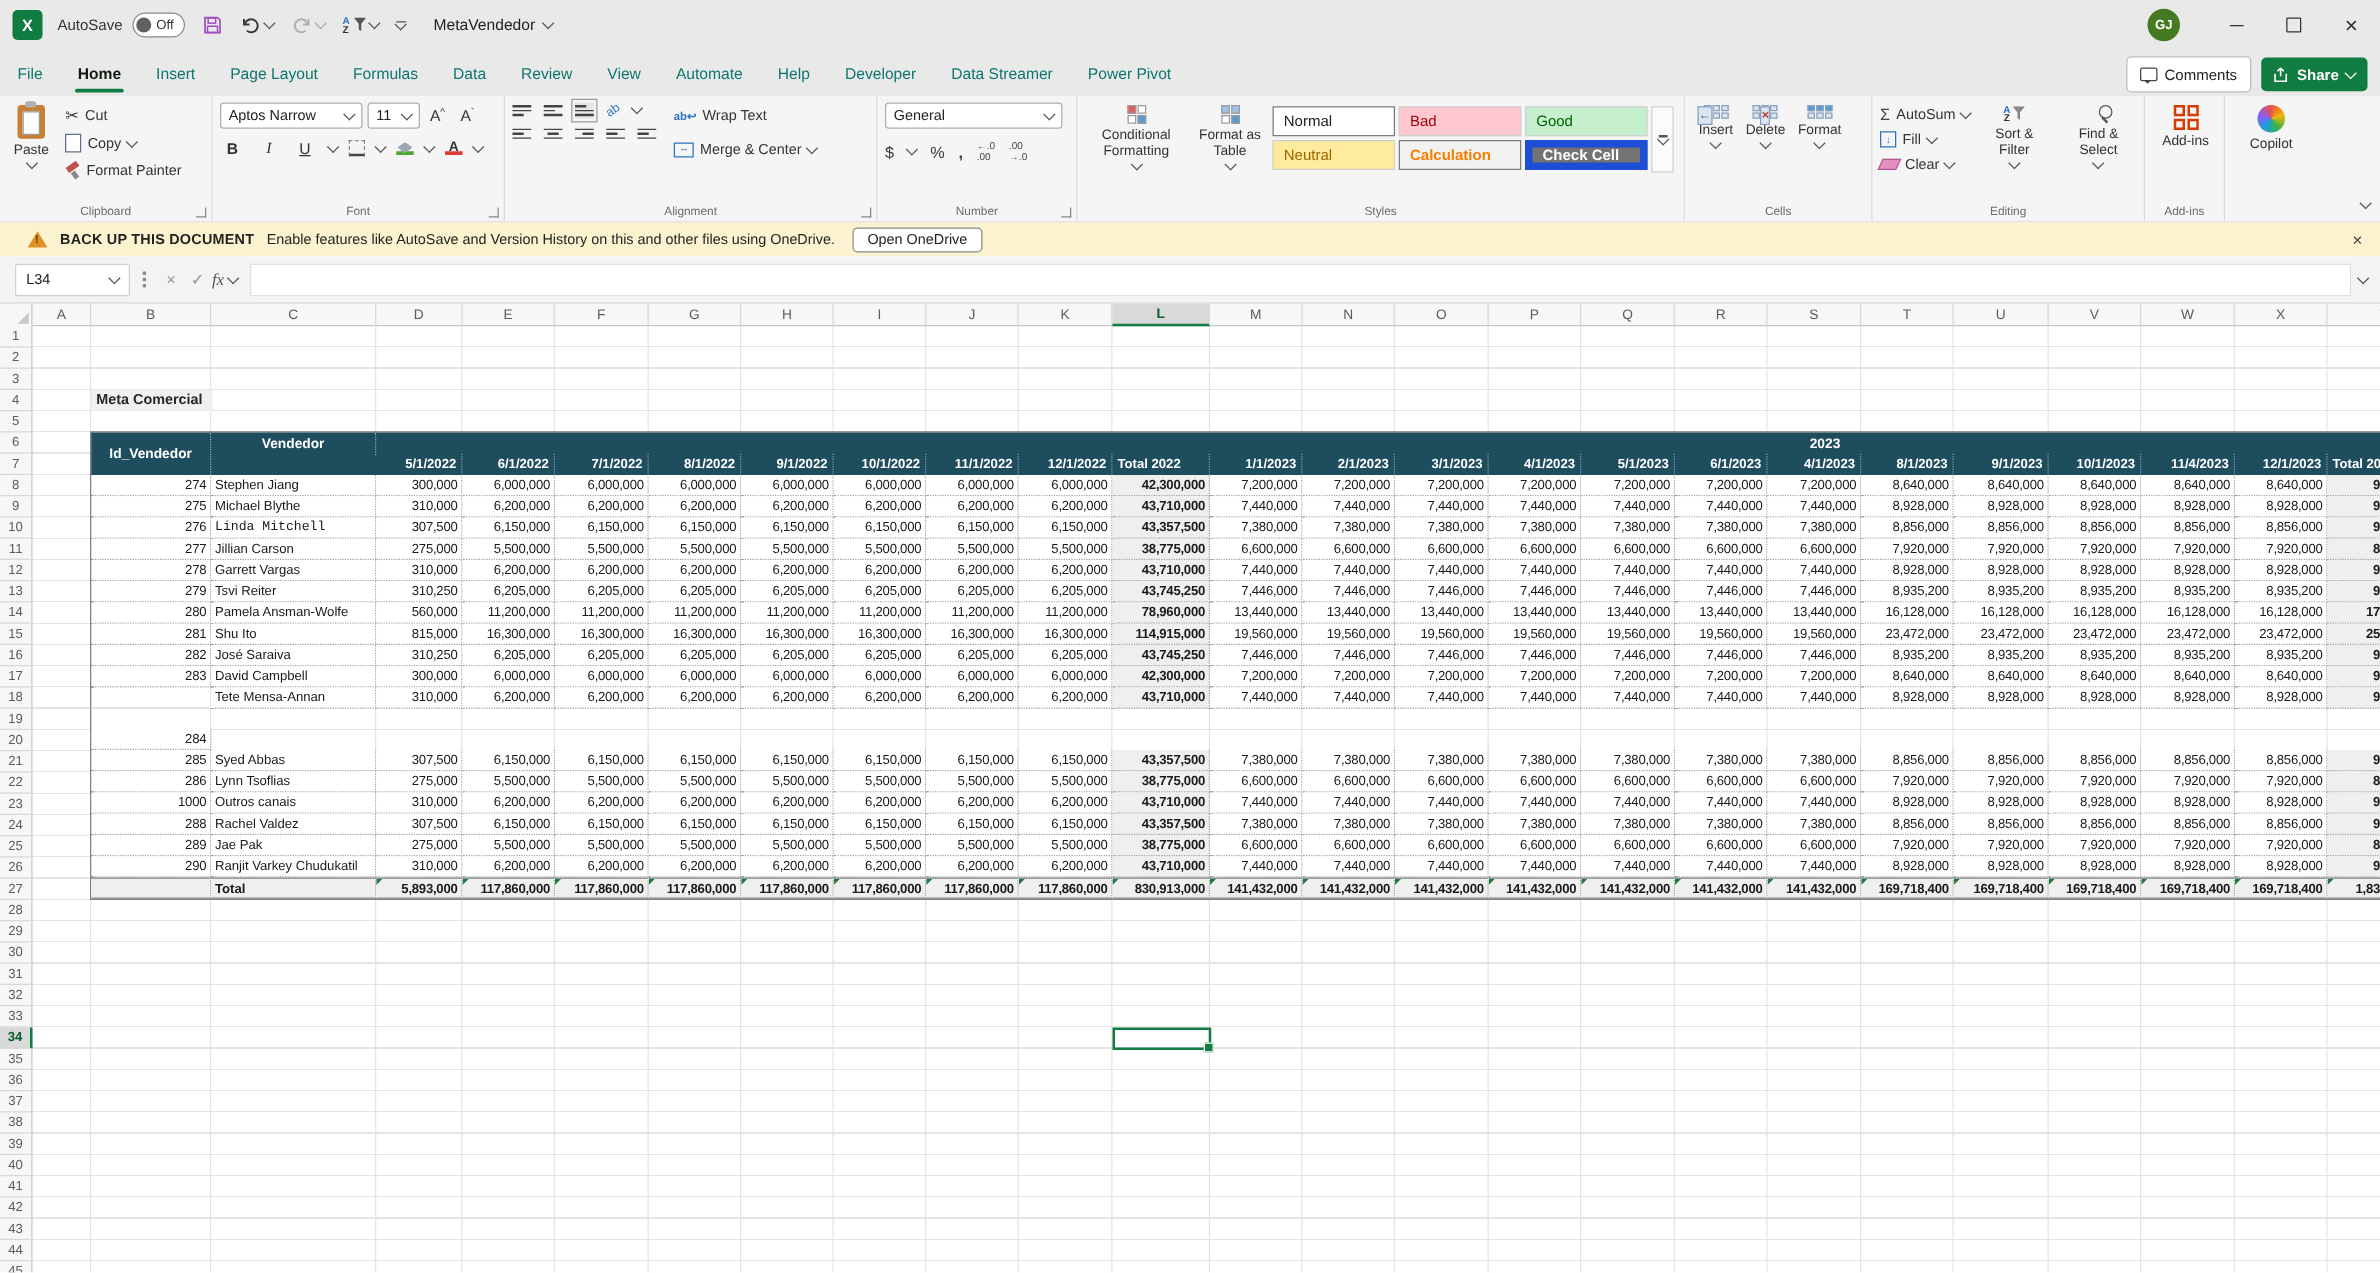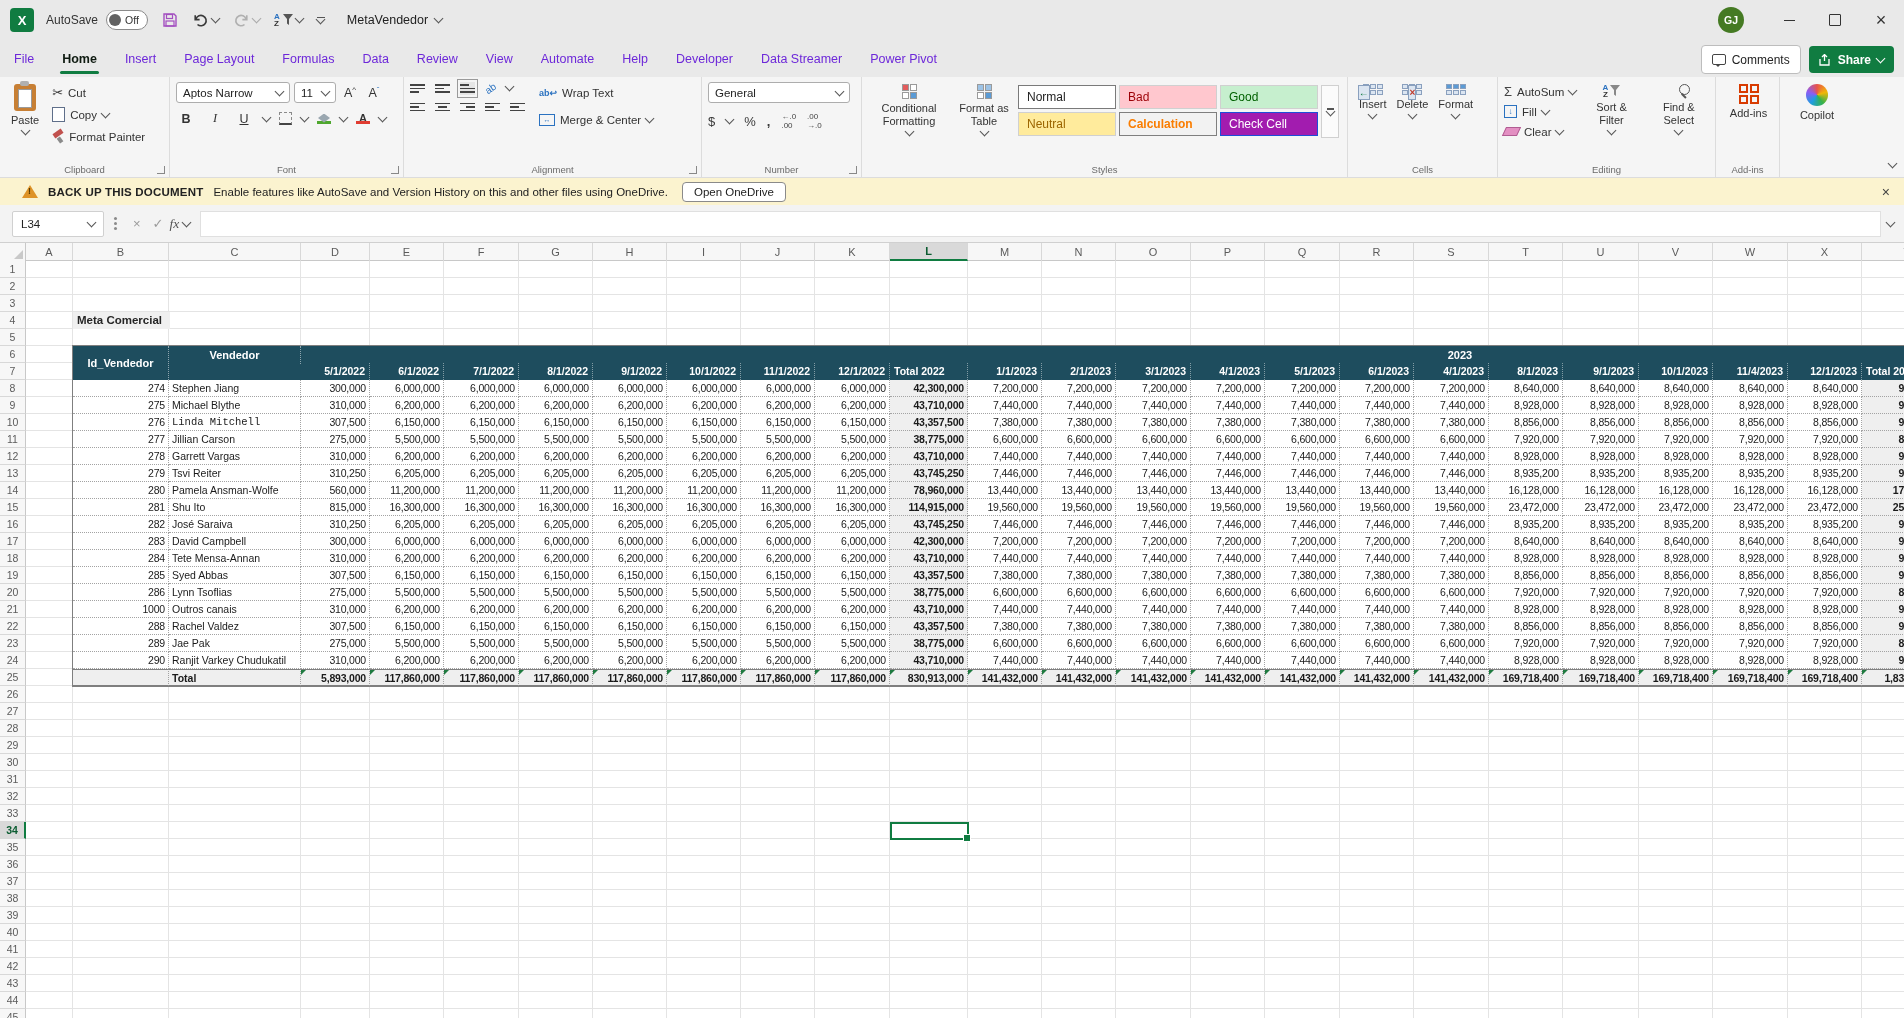--- a/index.html
+++ b/index.html
@@ -22,21 +22,21 @@
   .mag{width:9px;height:9px;border:1.5px solid #666;border-radius:50%;position:relative;display:inline-block;}
   .mag::after{content:"";position:absolute;width:5px;height:1.5px;background:#666;transform:rotate(45deg);left:8px;top:9px;}
   #tb-right{position:absolute;right:0;top:0;height:40px;display:flex;align-items:center;}
   .avatar{width:26px;height:26px;border-radius:50%;background:#457a23;color:#fff;font-size:10.5px;font-weight:bold;display:flex;align-items:center;justify-content:center;margin-right:22px;}
   .winbtn{width:46px;height:40px;display:flex;align-items:center;justify-content:center;color:#333;font-size:15px;}
   .win-min{width:11px;height:1px;background:#333;display:inline-block;}
   .win-max{width:10px;height:10px;border:1.2px solid #333;display:inline-block;border-radius:1px;}
 
   
   #tabrow{position:absolute;left:0;top:40px;width:100%;height:37px;background:#e9e9e9;display:flex;align-items:center;}
-  .rtab{padding:0 14px;font-size:12.5px;color:#6d28d9;height:100%;display:flex;align-items:center;position:relative;}
+  .rtab{padding:0 14px;font-size:12.5px;color:#0f766e;height:100%;display:flex;align-items:center;position:relative;}
   .rtab.active{font-weight:bold;color:#0f1b11;}
   .rtab.active::after{content:"";position:absolute;left:12px;right:12px;bottom:3px;height:3px;background:#107c41;border-radius:2px;}
   #tab-actions{position:absolute;right:10px;top:45px;display:flex;gap:8px;align-items:center;}
   .btn-comments{height:27px;background:#fff;border:1px solid #bdbdbd;border-radius:4px;display:flex;align-items:center;gap:6px;padding:0 10px;font-size:12px;color:#222;}
   .bubble{width:12px;height:9px;border:1.2px solid #444;border-radius:2px;position:relative;display:inline-block;}
   .bubble::after{content:"";position:absolute;left:2px;top:9px;border-left:3px solid transparent;border-right:3px solid transparent;border-top:3px solid #444;}
   .btn-share{height:27px;background:#107c41;border-radius:4px;display:flex;align-items:center;gap:6px;padding:0 10px;font-size:12px;color:#fff;font-weight:600;}
 
   
   #ribbon{position:absolute;left:0;top:77px;width:100%;height:100px;background:#f5f5f5;border-bottom:1px solid #dcdcdc;display:flex;}
@@ -67,21 +67,21 @@
   .alignico.right i{margin-left:auto;}
   .alignico.center i{margin-left:auto;margin-right:auto;}
   .ico-grid{display:inline-grid;grid-template-columns:7px 7px;grid-template-rows:7px 7px;gap:1px;}
   .ico-grid span{background:#fff;border:1px solid #9a9a9a;box-sizing:border-box;}
   .style-cell{width:98px;height:24px;box-sizing:border-box;display:flex;align-items:center;padding:0 8px;font-size:12px;border:1px solid #d0d0d0;}
   .st-normal{background:#fff;border:1.5px solid #7a7a7a;color:#222;}
   .st-bad{background:#ffc7ce;color:#9c0006;}
   .st-good{background:#c6efce;color:#006100;}
   .st-neutral{background:#ffeb9c;color:#9c6500;}
   .st-calc{background:#f2f2f2;color:#fa7d00;font-weight:bold;border:1px solid #7f7f7f;}
-  .st-check{background:#a21caf;color:#fff;font-weight:normal;border:1px solid #1d4ed8;}
+  .st-check{background:#737373;color:#fff;font-weight:bold;border:6px solid #1d4ed8;}
   .gallery{display:grid;grid-template-columns:98px 98px 98px;grid-template-rows:24px 24px;gap:3px;margin-top:3px;}
   .gstrip{width:16px;border:1px solid #d0d0d0;background:#fbfbfb;display:flex;align-items:center;justify-content:center;margin:3px 0 0 3px;height:51px;}
   .cellico{display:inline-grid;grid-template-columns:6px 6px 6px;grid-template-rows:5px 5px;gap:1px;position:relative;}
   .cellico span{background:#dbe5f1;border:1px solid #8aa0be;box-sizing:border-box;}
   .mark{position:absolute;font-size:10px;font-weight:bold;left:-5px;top:1px;}
   .ed-small{display:flex;align-items:center;gap:5px;font-size:11.5px;color:#333;height:19px;}
   .ico-addins{display:inline-grid;grid-template-columns:9px 9px;grid-template-rows:9px 9px;gap:2px;}
   .ico-addins span{border:2px solid #d83b01;box-sizing:border-box;}
   .ico-copilot{width:22px;height:22px;border-radius:50%;background:conic-gradient(#e8534a,#f2b705,#35b24a,#1e9de0,#8b5cf6,#e8534a);}
   #ribbon-collapse{position:absolute;right:8px;bottom:6px;}
@@ -934,21 +934,21 @@
           <div class="cell num" style="width: 74px;">7,200,000</div>
           <div class="cell num" style="width: 75px;">7,200,000</div>
           <div class="cell num" style="width: 74px;">8,640,000</div>
           <div class="cell num" style="width: 76px;">8,640,000</div>
           <div class="cell num" style="width: 74px;">8,640,000</div>
           <div class="cell num" style="width: 75px;">8,640,000</div>
           <div class="cell num" style="width: 74px;">8,640,000</div>
           <div class="cell num totcol" style="width: 91px;">93,600,000</div>
         </div>
         <div class="trow">
-          <div class="cell num" style="width: 96px;">284</div>
+          <div class="cell num" style="width: 96px; margin-top: 33px;">284</div>
           <div class="cell" style="width: 132px;">Tete Mensa-Annan</div>
           <div class="cell num" style="width: 69px;">310,000</div>
           <div class="cell num" style="width: 74px;">6,200,000</div>
           <div class="cell num" style="width: 75px;">6,200,000</div>
           <div class="cell num" style="width: 74px;">6,200,000</div>
           <div class="cell num" style="width: 74px;">6,200,000</div>
           <div class="cell num" style="width: 74px;">6,200,000</div>
           <div class="cell num" style="width: 74px;">6,200,000</div>
           <div class="cell num" style="width: 75px;">6,200,000</div>
           <div class="cell num totcol" style="width: 78px;">43,710,000</div>

